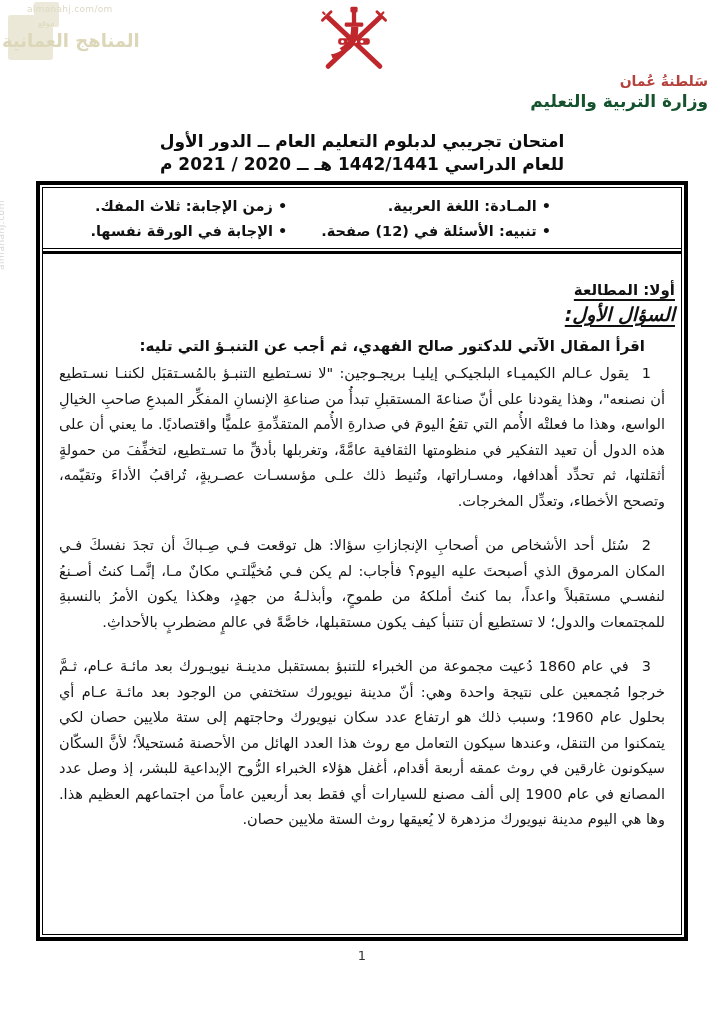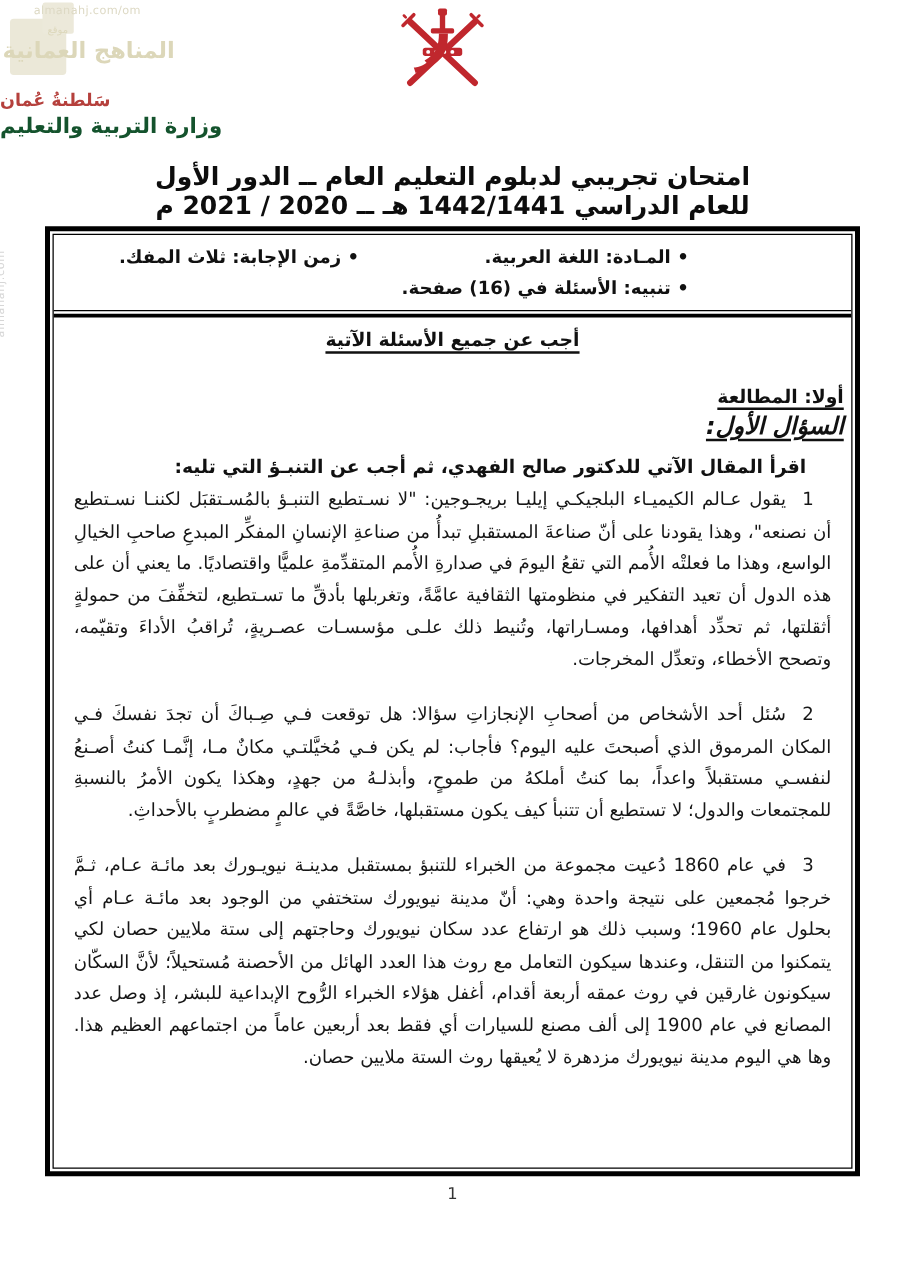--- a/index.html
+++ b/index.html
@@ -16,27 +16,27 @@
   
   .wm-corner { position: absolute; top: 0; left: 0; width: 180px; height: 70px; direction: ltr; z-index: 0; padding-left: 28px; }
   .wm-sq-big { position: absolute; left: 8px; top: 15px; width: 45px; height: 45px; background: #ebe8d8; border-radius: 3px; }
   .wm-sq-small { position: absolute; left: 34px; top: 2px; width: 25px; height: 25px; background: #ece9da; border-radius: 2px; }
   .wm-site { position: absolute; left: 27px; top: 4px; font-size: 9px; color: #ddd9c4; letter-spacing: .3px; white-space: nowrap; }
   .wm-ar-small { position: absolute; left: 38px; top: 19px; font-size: 8px; color: #ddd8bc; }
   .wm-ar-big { position: absolute; left: 2px; top: 30px; font-size: 18px; font-weight: bold; color: #dcd7b9; white-space: nowrap; }
   .wm-side { position: absolute; left: -34px; top: 230px; transform: rotate(-90deg); font-size: 9px; color: #d6d6d6; letter-spacing: .5px; direction: ltr; }
 
   
-  .logo-wrap { position: absolute; top: 6px; left: 0; right: 16px; text-align: left; z-index: 1; }
+  .logo-wrap { position: absolute; top: 6px; left: 0; right: 16px; text-align: right; z-index: 1; }
   .emblem { display: block; margin: 0 auto; }
   .country-line { font-size: 14px; font-weight: bold; color: #b5403c; margin-top: 1px; letter-spacing: 1px; }
   .ministry-line { font-size: 17px; font-weight: bold; color: #14532d; margin-top: 2px; letter-spacing: 1px; }
 
   .title-block { position: absolute; top: 130px; left: 0; right: 0; text-align: center; z-index: 1; }
-  .title-line { font-size: 20px; font-weight: bold; color: #0d0d0d; line-height: 23px; }
+  .title-line { font-size: 17px; font-weight: bold; color: #0d0d0d; line-height: 23px; }
 
   
   .main-box {
     position: absolute; top: 181px; left: 36px;
     width: 652px; height: 760px;
     border: 4px solid #000;
     padding: 2px;
     background: #fff;
     z-index: 1;
   }
@@ -113,28 +113,26 @@
   <div class="title-line">امتحان تجريبي لدبلوم التعليم العام ــ الدور الأول</div>
   <div class="title-line">للعام الدراسي 1442/1441 هـ ــ 2020 / 2021 م</div>
 </div>
 
 <div class="main-box">
   <div class="main-box-inner">
 
     <div class="info-table">
       <div class="info-cell col-right">• المـادة: اللغة العربية.</div>
       <div class="info-cell col-left">• زمن الإجابة: ثلاث المفك.</div>
-      <div class="info-cell col-right">• تنبيه: الأسئلة في (16) صفحة.</div>
+      <div class="info-cell col-right">• تنبيه: الأسئلة في (12) صفحة.</div>
+      <div class="info-cell col-left">• الإجابة في الورقة نفسها.</div>
     </div>
 
     <div class="double-rule"></div>
 
-    <div class="answer-all">
-      <span class="u">أجب عن جميع الأسئلة الآتية</span>
-    </div>
 
     <div class="section-label">
       <span class="u">أولا: المطالعة</span>
     </div>
     <div class="question-label">
       <span class="u">السؤال الأول:</span>
     </div>
 
     <div class="read-instruction">اقرأ المقال الآتي للدكتور صالح الفهدي، ثم أجب عن التنبـؤ التي تليه:</div>
 

